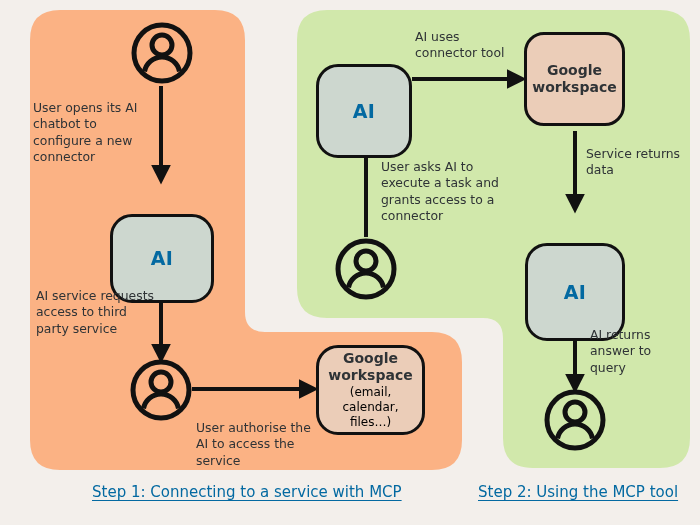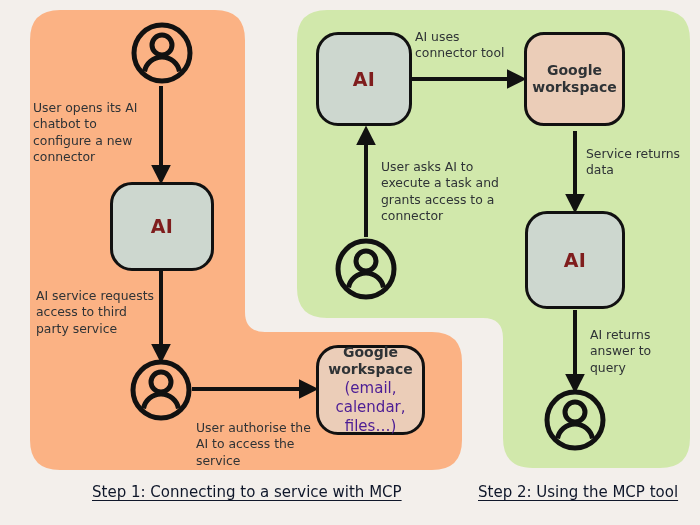--- a/index.html
+++ b/index.html
@@ -33,48 +33,49 @@
     align-items: center;
     justify-content: center;
     text-align: center;
     line-height: 1.18;
   }
   .node-ai {
     background: #cdd7cf;
     font-size: 19px;
     font-weight: 700;
     letter-spacing: 0.3px;
-    color: #7f1d1d;
+    color: #0369a1;
+    margin-top: 32px;
   }
   .node-service {
     background: #ebcdb8;
     font-size: 14px;
     font-weight: 700;
     color: #2f3336;
     padding: 4px 17px;
   }
   .node-service .sub {
     font-weight: 400;
-    font-size: 15px;
-    color: #4c1d95;
+    font-size: 12px;
+    color: #000000;
     margin-top: 2px;
     line-height: 1.25;
   }
   .label {
     position: absolute;
     font-size: 12.4px;
     line-height: 1.32;
     color: #2f3336;
     text-align: left;
     white-space: pre-line;
   }
   .step-title {
     position: absolute;
     font-size: 15px;
-    color: #0f172a;
+    color: #0369a1;
     text-decoration: underline;
     text-underline-offset: 3px;
     white-space: nowrap;
   }
   .avatar {
     position: absolute;
   }
   svg.arrows {
     position: absolute;
     left: 0;

